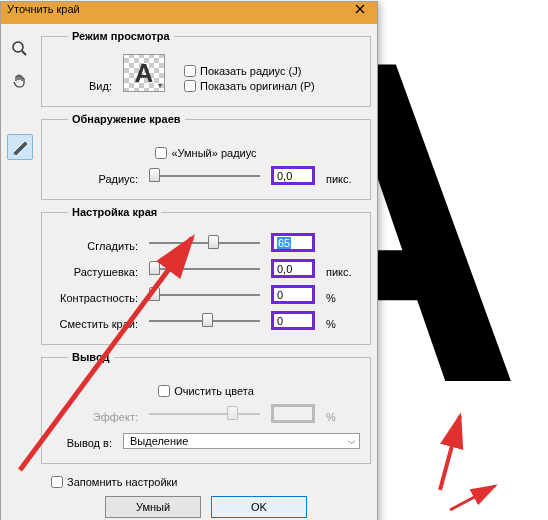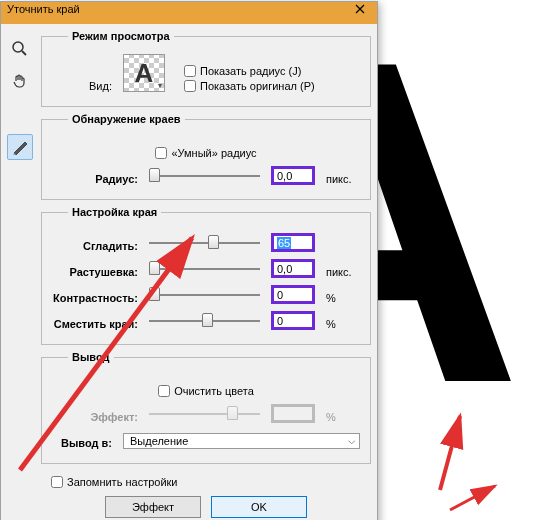--- a/index.html
+++ b/index.html
@@ -17,21 +17,21 @@
   .toolbtn { width: 26px; height: 26px; border: 1px solid transparent; display: flex; align-items: center; justify-content: center; cursor: pointer; border-radius: 2px; }
   .toolbtn.sel { background: #cfe5f7; border: 1px solid #7fb5e0; }
   .toolbtn svg { width: 18px; height: 18px; }
   
   .main { flex: 1; display: flex; flex-direction: column; gap: 6px; }
   
   fieldset { border: 1px solid #bbb; padding: 8px 10px 10px 10px; position: relative; }
   legend { padding: 0 4px; font-weight: bold; font-size: 11px; margin-left: 16px; }
   
   .row { display: flex; align-items: flex-end; gap: 11px; margin: 4px 0; min-height: 22px; }
-  .lbl { text-align: right; width: 86px; font-weight: bold; }
+  .lbl { text-align: right; width: 86px; }
   .lbl-vid { width: 60px; text-align: right; }
   
   .thumb-box { width: 42px; height: 38px; border: 1px solid #999; background: repeating-conic-gradient(#ccc 0% 25%, #fff 0% 50%) 50% / 10px 10px; display: flex; align-items: center; justify-content: center; position: relative; }
   .thumb-a { font-size: 26px; font-weight: bold; font-family: Arial; color: #333; }
   .thumb-drop { position: absolute; right: 2px; bottom: 1px; font-size: 8px; color: #555; pointer-events: none;}
   
   .chk { display: flex; align-items: center; gap: 4px; }
   .chk input { width: 12px; height: 12px; }
   
   .slider { flex: 1; height: 18px; position: relative; display: flex; align-items: center; }
@@ -206,21 +206,21 @@
           </div>
         </div>
       </fieldset>
 
       <div class="bottom">
         <label class="chk">
             <input type="checkbox" style="">
             <span>Запомнить настройки</span>
           </label>
         <div class="btnrow">
-          <div class="btn">Эффект</div>
+          <div class="btn">Умный</div>
           <div class="btn primary">OK</div>
         </div>
       </div>
     </div>
   </div>
 </div>
 
 <svg class="arrow" style="left:0;top:0" width="548" height="520">
   <defs>
       <marker id="ah" markerWidth="10" markerHeight="10" refX="8" refY="3" orient="auto">

